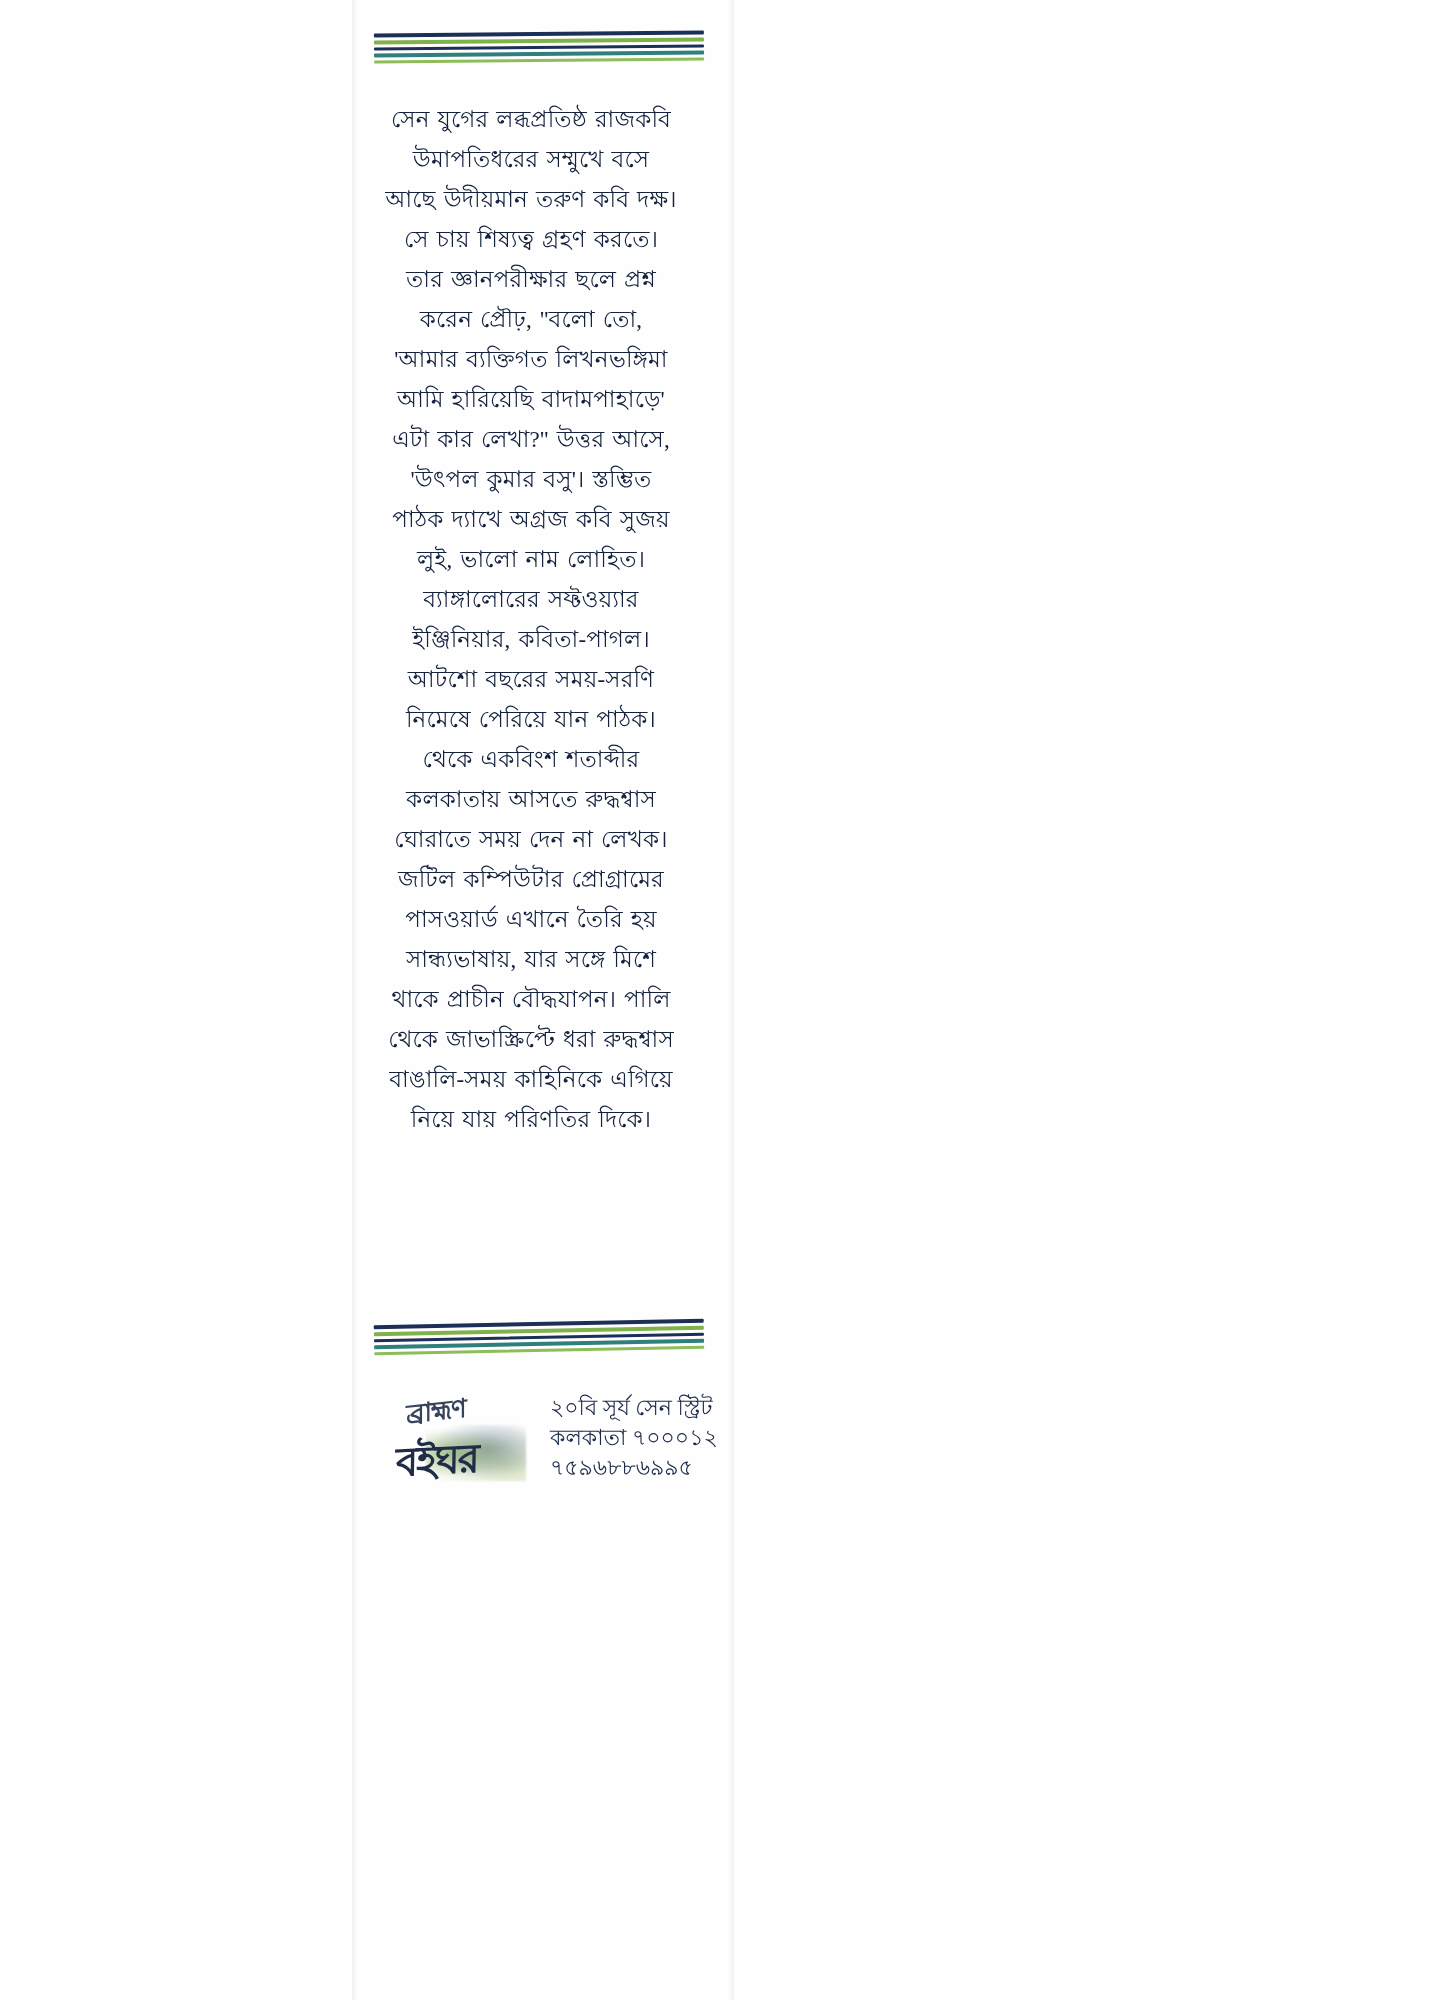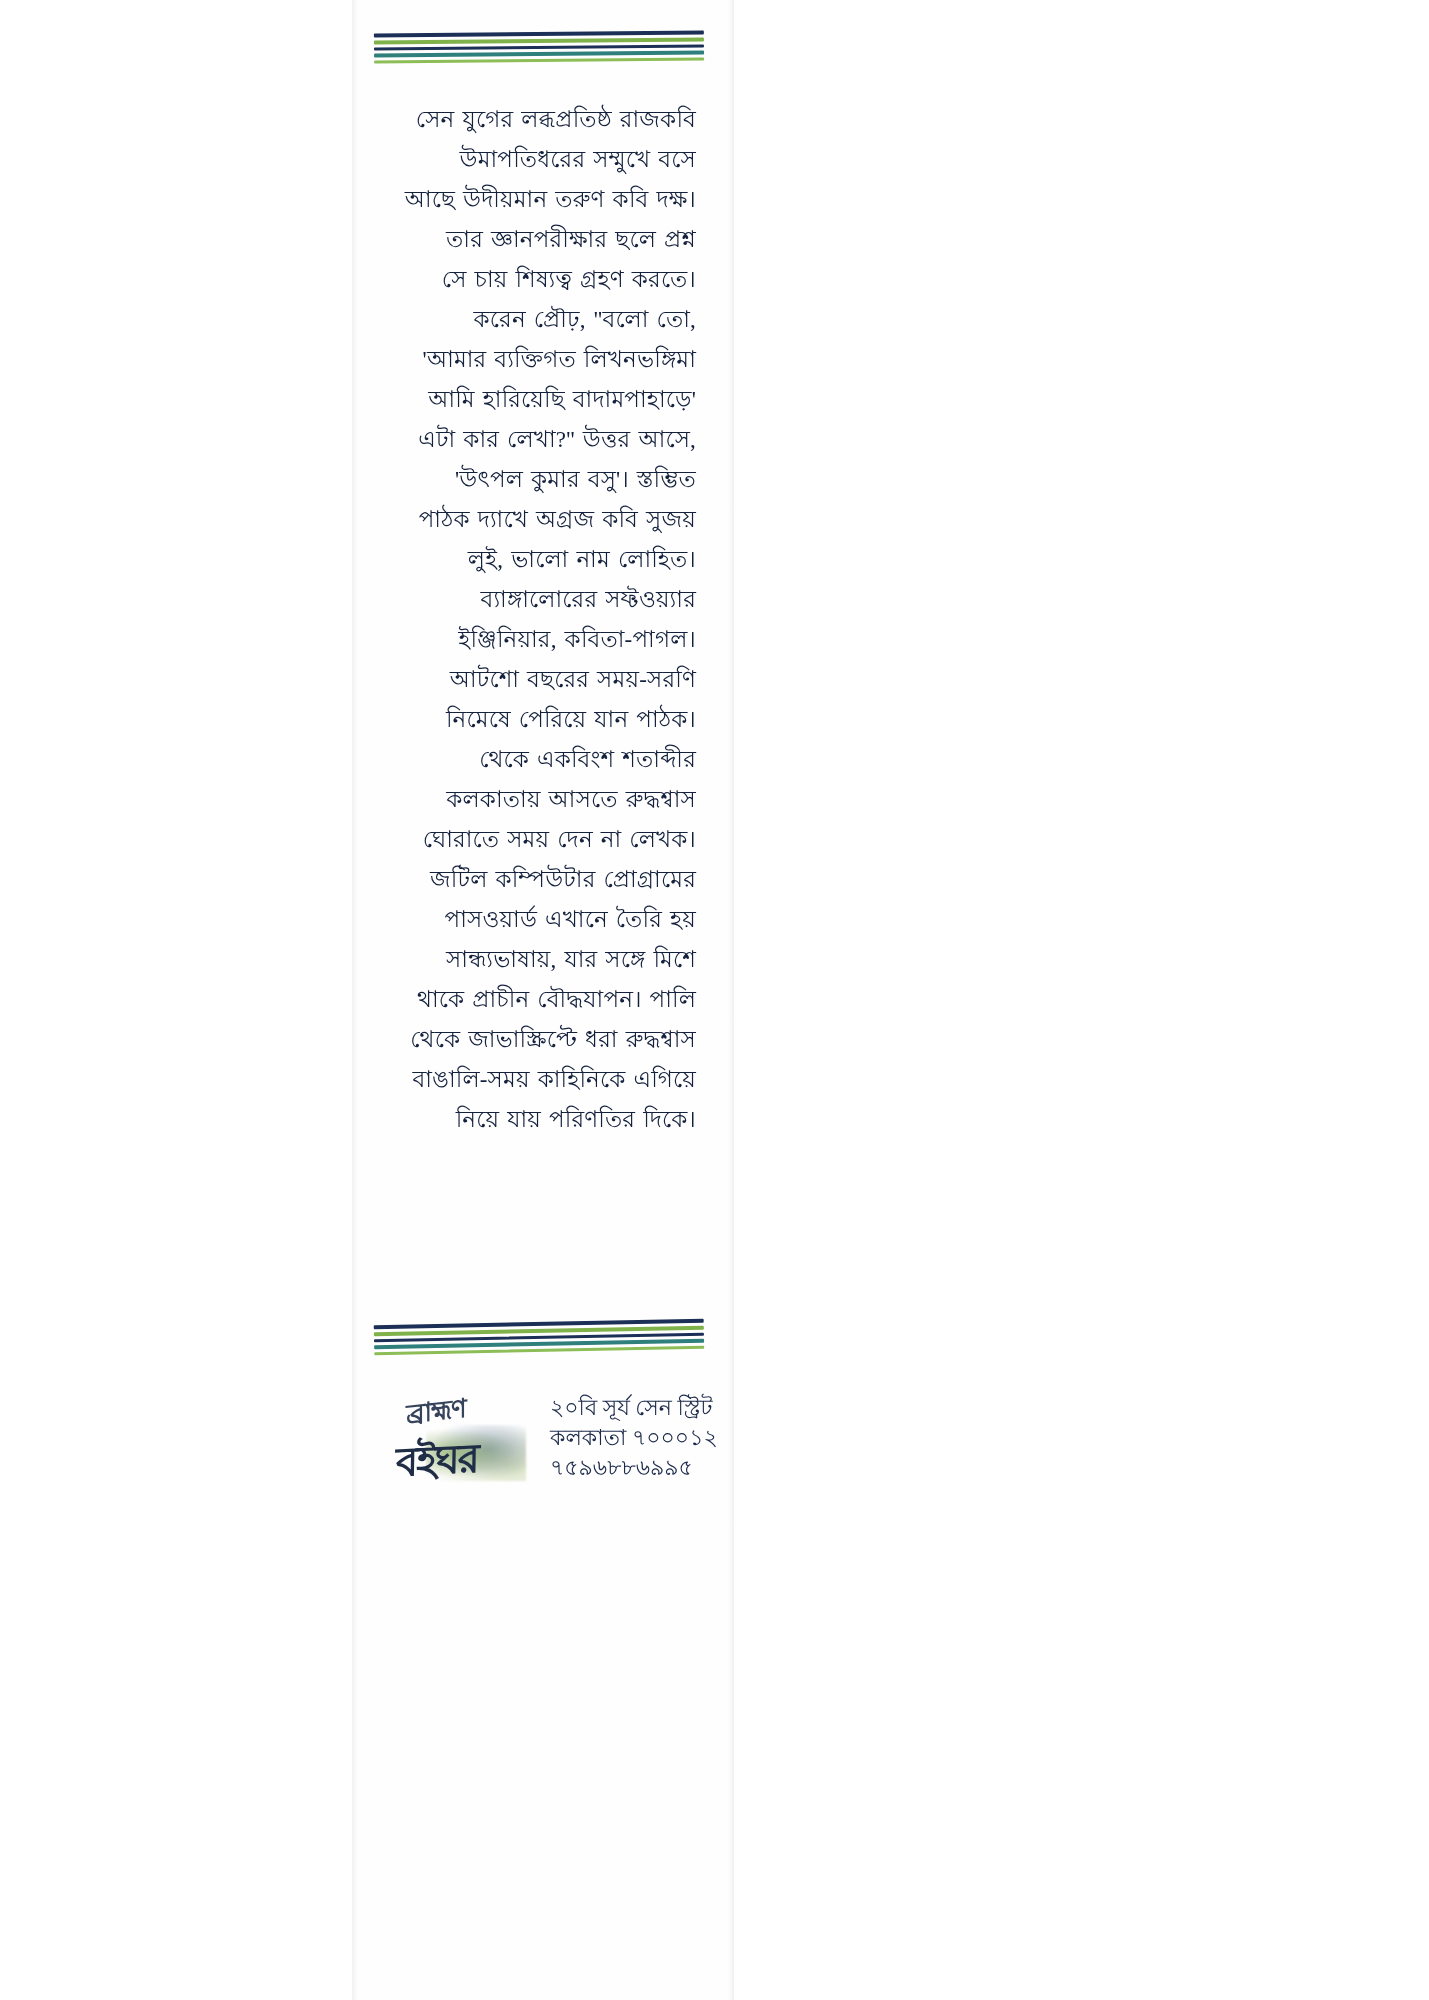--- a/index.html
+++ b/index.html
@@ -61,21 +61,21 @@
   .blurb {
     position: absolute;
     left: 14px;
     top: 100px;
     width: 330px;
     color: #14213d;
     font-size: 23px;
     line-height: 40px;
     letter-spacing: 0.2px;
     word-spacing: 2px;
-    text-align: right;
+    text-align: center;
   }
   .blurb p {
     margin: 0;
   }
   .blurb .line {
     display: block;
     white-space: nowrap;
     transform-origin: left center;
   }
 
@@ -170,22 +170,22 @@
       <div class="rule r3"></div>
       <div class="rule r4"></div>
       <div class="rule r5"></div>
     </div>
 
     <div class="blurb">
       <p>
         <span class="line">সেন যুগের লব্ধপ্রতিষ্ঠ রাজকবি</span>
         <span class="line">উমাপতিধরের সম্মুখে বসে</span>
         <span class="line">আছে উদীয়মান তরুণ কবি দক্ষ।</span>
+        <span class="line">সে চায় শিষ্যত্ব গ্রহণ করতে।</span>
         <span class="line">তার জ্ঞানপরীক্ষার ছলে প্রশ্ন</span>
-        <span class="line">সে চায় শিষ্যত্ব গ্রহণ করতে।</span>
         <span class="line">করেন প্রৌঢ়, ''বলো তো,</span>
         <span class="line">'আমার ব্যক্তিগত লিখনভঙ্গিমা</span>
         <span class="line">আমি হারিয়েছি বাদামপাহাড়ে'</span>
         <span class="line">এটা কার লেখা?'' উত্তর আসে,</span>
         <span class="line">'উৎপল কুমার বসু'। স্তম্ভিত</span>
         <span class="line">পাঠক দ্যাখে অগ্রজ কবি সুজয়</span>
         <span class="line">লুই, ভালো নাম লোহিত।</span>
         <span class="line">ব্যাঙ্গালোরের সফ্টওয়্যার</span>
         <span class="line">ইঞ্জিনিয়ার, কবিতা-পাগল।</span>
         <span class="line">আটশো বছরের সময়-সরণি</span>

